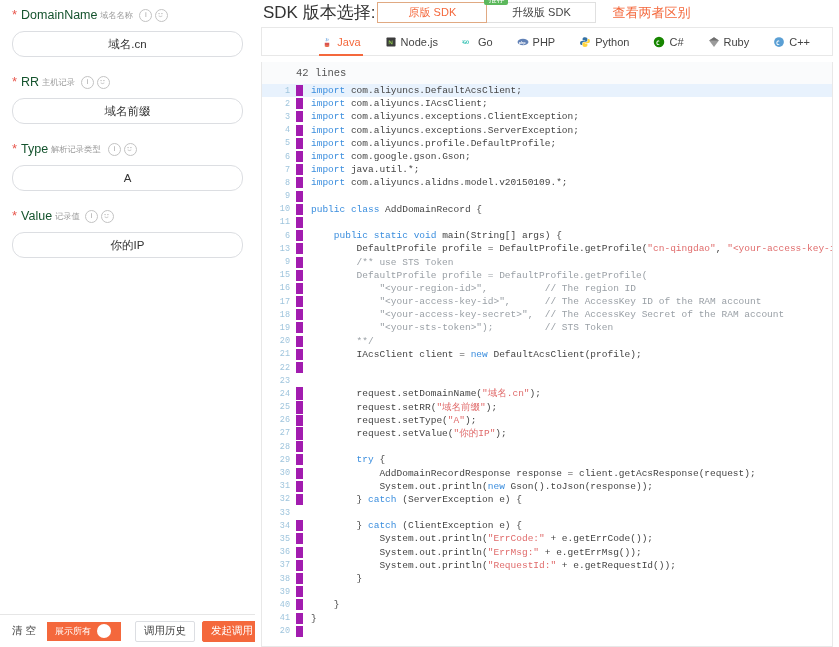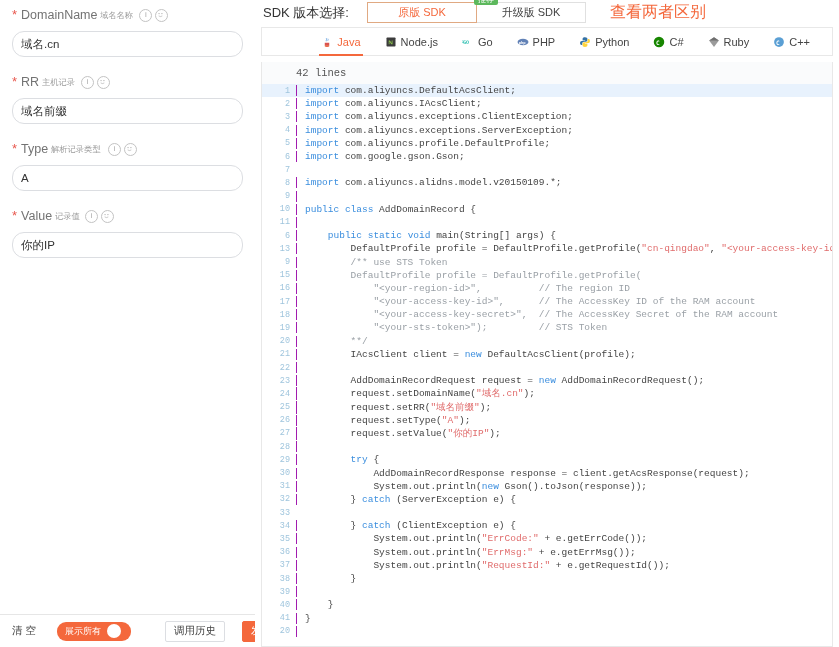--- a/index.html
+++ b/index.html
@@ -8,70 +8,71 @@
     font-family:"Liberation Sans",sans-serif;font-size:12px;color:#333;
   }
   .app{display:flex;width:839px;height:647px;position:relative;}
 
   
   .left{width:255px;height:647px;box-sizing:border-box;position:relative;background:#fff;}
   .form-scroll{padding:6px 0 0 0;}
   .field{padding:0 12px;margin-bottom:16px;}
   .field-label{display:flex;align-items:center;gap:3px;height:18px;margin-bottom:7px;white-space:nowrap;}
   .req-dot{color:#e8584f;font-size:13px;line-height:10px;margin-right:1px;}
-  .lbl-en{font-size:12.5px;color:#737373;font-weight:400;}
+  .lbl-en{font-size:12.5px;color:#14532d;font-weight:400;}
   .lbl-cn{font-size:9px;color:#9b9b9b;transform:scale(.92);transform-origin:left center;}
   .ico{width:11px;height:11px;border:1px solid #c3c3c3;border-radius:50%;color:#aaa;
        font-size:8px;line-height:10px;text-align:center;display:inline-block;flex:none;}
   .ico svg{display:block;}
   .inp{
     width:100%;height:26px;box-sizing:border-box;border:1px solid #dcdee2;border-radius:12px;
     padding:0 8px;font-size:11.5px;color:#333;background:#fff;outline:none;
     font-family:"Liberation Sans",sans-serif;
+    text-align:center;
   }
   .inp::placeholder{color:#555;}
 
   
   .footer{
     position:absolute;left:0;bottom:0;width:255px;height:33px;box-sizing:border-box;
-    border-top:1px solid #e6e6e6;background:#fff;display:flex;align-items:center;padding:16px 8px;gap:17px;
+    border-top:1px solid #e6e6e6;background:#fff;display:flex;align-items:center;padding:16px 8px;gap:7px;
   }
   .btn{
     height:21px;box-sizing:border-box;border:1px solid #dcdee2;background:#fff;border-radius:2px;
     font-size:10.5px;color:#444;padding:0 8px;display:flex;align-items:center;justify-content:center;
     cursor:pointer;font-family:"Liberation Sans",sans-serif;white-space:nowrap;
   }
   .btn-plain{border:none;padding:0 4px;}
   .btn-primary{background:#f4683c;border-color:#f4683c;color:#fff;}
   .toggle{
-    height:19px;min-width:64px;border-radius:9px;background:#f4683c;display:flex;align-items:center;
+    height:19px;min-width:64px;border-radius:0;background:#f4683c;display:flex;align-items:center;
     padding:0 3px 0 7px;gap:5px;cursor:pointer;
   }
   .toggle-txt{font-size:9.5px;color:#fff;white-space:nowrap;transform:scale(.95);}
   .knob{width:14px;height:14px;border-radius:50%;background:#fff;flex:none;}
   .spacer{flex:1;}
 
   
   .right{flex:1;height:647px;box-sizing:border-box;position:relative;background:#fff;}
 
   .sdkbar{height:25px;display:flex;align-items:center;padding:0 0 0 8px;gap:0;position:relative;}
-  .sdkbar-label{font-size:13px;color:#333;margin-right:18px;white-space:nowrap;}
+  .sdkbar-label{font-size:17px;color:#333;margin-right:2px;white-space:nowrap;}
   .sdktabs{display:flex;align-items:stretch;height:21px;position:relative;}
   .sdktab{
     min-width:110px;height:21px;box-sizing:border-box;border:1px solid #e0e0e0;background:#fff;
     display:flex;align-items:center;justify-content:center;font-size:11px;color:#444;cursor:pointer;
     position:relative;white-space:nowrap;
   }
   .sdktab + .sdktab{margin-left:-1px;}
   .sdktab.active{border-color:#e0a982;color:#f4683c;z-index:2;}
   .badge{
     position:absolute;top:-9px;left:-3px;background:#5cb85c;color:#fff;font-size:8px;line-height:11px;
     padding:0 4px;border-radius:2px;z-index:4;white-space:nowrap;
   }
-  .sdk-link{font-size:16px;color:#f4683c;margin-left:24px;cursor:pointer;white-space:nowrap;}
+  .sdk-link{font-size:13px;color:#f4683c;margin-left:16px;cursor:pointer;white-space:nowrap;}
 
   .langbar{
     height:29px;border:1px solid #e8e8e8;border-bottom:1px solid #e8e8e8;background:#fff;
     display:flex;align-items:center;padding:0 10px;margin:2px 6px 0 6px;box-sizing:border-box;justify-content:flex-end;
   }
   .lang{
     display:flex;align-items:center;gap:4px;height:28px;padding:0 12px;font-size:11px;color:#444;
     cursor:pointer;position:relative;white-space:nowrap;
   }
   .lang.active{color:#f4683c;}
@@ -87,21 +88,21 @@
     padding-left:34px;font-size:10.5px;color:#555;
     font-family:"Liberation Mono",monospace;
   }
   .code-body{position:absolute;left:0;right:0;top:22px;bottom:0;overflow:hidden;background:#fff;}
   .cline{display:flex;height:13.2px;align-items:center;font-family:"Liberation Mono",monospace;font-size:9.5px;}
   .cline.hl{background:#e8f2fd;}
   .gutter{
     width:28px;flex:none;text-align:right;padding-right:6px;color:#9fc5dd;font-size:8.5px;
     font-family:"Liberation Mono",monospace;
   }
-  .ctext{flex:1;white-space:pre;color:#444;padding-left:8px;border-left:1px solid #a21caf;}
+  .ctext{flex:1;white-space:pre;color:#444;padding-left:8px;border-left:7px solid #a21caf;}
   .kw{color:#3b8ede;}
   .str{color:#e06c6c;}
   .cmt{color:#9aa0a6;text-align:center;}
   .divider{position:absolute;left:255px;top:0;width:1px;height:647px;background:#ececec;}
 </style>
 </head>
 <body>
 
 <div class="app">
 
@@ -290,20 +291,21 @@
           <div class="cline">
             <div class="gutter">5</div>
             <div class="ctext"><span class="kw">import</span> com.aliyuncs.profile.DefaultProfile;</div>
           </div>
           <div class="cline">
             <div class="gutter">6</div>
             <div class="ctext"><span class="kw">import</span> com.google.gson.Gson;</div>
           </div>
           <div class="cline">
             <div class="gutter">7</div>
+            <div class="ctext"><span class="kw">import</span> java.util.*;</div>
           </div>
           <div class="cline">
             <div class="gutter">8</div>
             <div class="ctext"><span class="kw">import</span> com.aliyuncs.alidns.model.v20150109.*;</div>
           </div>
           <div class="cline">
             <div class="gutter">9</div>
             <div class="ctext">&nbsp;</div>
           </div>
           <div class="cline">
@@ -353,21 +355,20 @@
           <div class="cline">
             <div class="gutter">21</div>
             <div class="ctext">        IAcsClient client = <span class="kw">new</span> DefaultAcsClient(profile);</div>
           </div>
           <div class="cline">
             <div class="gutter">22</div>
             <div class="ctext">&nbsp;</div>
           </div>
           <div class="cline">
             <div class="gutter">23</div>
-            <div class="ctext">        AddDomainRecordRequest request = <span class="kw">new</span> AddDomainRecordRequest();</div>
           </div>
           <div class="cline">
             <div class="gutter">24</div>
             <div class="ctext">        request.setDomainName(<span class="str">"域名.cn"</span>);</div>
           </div>
           <div class="cline">
             <div class="gutter">25</div>
             <div class="ctext">        request.setRR(<span class="str">"域名前缀"</span>);</div>
           </div>
           <div class="cline">

